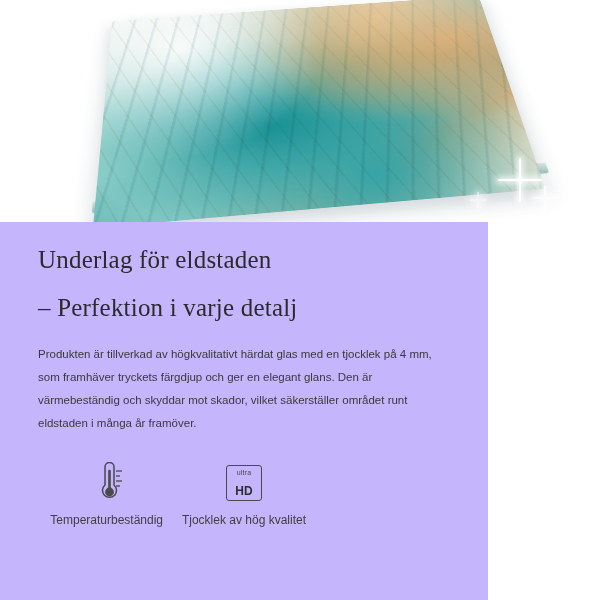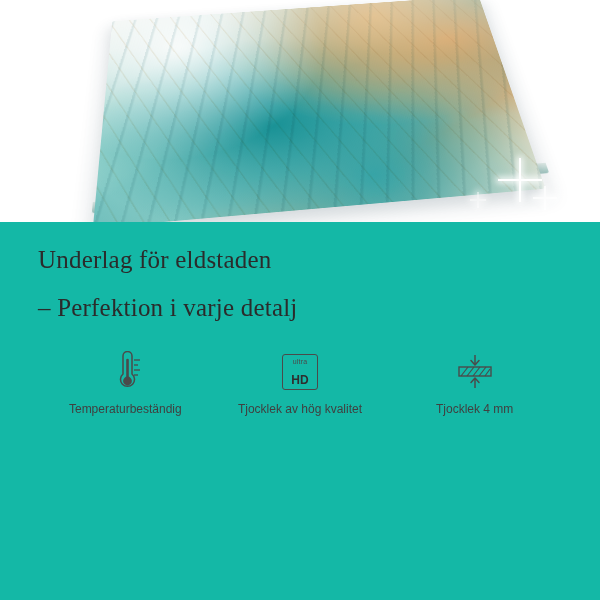--- a/index.html
+++ b/index.html
@@ -8,23 +8,23 @@
   }
   body {
     width: 600px;
     height: 600px;
     background: #ffffff;
     font-family: "Liberation Sans", sans-serif;
     overflow: hidden;
   }
   .page {
     position: relative;
-    width: 600px;
+    width: 488px;
     height: 600px;
-    background: #14b8a6;
+    background: #c4b5fd;
   }
 
   
   .hero {
     position: relative;
     width: 600px;
     height: 222px;
     overflow: hidden;
     background: #ffffff;
   }
@@ -192,20 +192,21 @@
     <span class="sparkle s3"></span>
   </div>
 
   <div class="content">
 
     <h1 class="headline">
       <span>Underlag för eldstaden</span>
       <span class="line2">– Perfektion i varje detalj</span>
     </h1>
 
+    <p class="intro">Produkten är tillverkad av högkvalitativt härdat glas med en tjocklek på 4 mm, som framhäver tryckets färgdjup och ger en elegant glans. Den är värmebeständig och skyddar mot skador, vilket säkerställer området runt eldstaden i många år framöver.</p>
 
     <div class="features">
 
       <div class="feature">
         <div class="icon-box">
           <svg width="40" height="42" viewBox="0 0 40 42">
             <path d="M18 5 a4.5 4.5 0 0 1 9 0 v18 a7 7 0 1 1 -9 0 z" fill="none" stroke="#4a4a4a" stroke-width="1.5"></path>
             <line x1="22.5" y1="9" x2="22.5" y2="26" stroke="#4a4a4a" stroke-width="2.6" stroke-linecap="round"></line>
             <circle cx="22.5" cy="30" r="4.4" fill="#4a4a4a"></circle>
             <line x1="29" y1="9" x2="35" y2="9" stroke="#4a4a4a" stroke-width="1.3"></line>
@@ -223,33 +224,16 @@
             <span class="t1">ultra</span>
             <span class="t2">HD</span>
           </div>
         </div>
         <div class="caption">Tjocklek av hög kvalitet</div>
       </div>
 
 
 
 
-      <div class="feature">
-        <div class="icon-box">
-          <svg width="42" height="40" viewBox="0 0 42 40">
-            <line x1="21" y1="3" x2="21" y2="12" stroke="#4a4a4a" stroke-width="1.5"></line>
-            <polyline points="17,8.5 21,13 25,8.5" fill="none" stroke="#4a4a4a" stroke-width="1.5" stroke-linecap="round" stroke-linejoin="round"></polyline>
-            <rect x="5" y="15" width="32" height="9" fill="none" stroke="#4a4a4a" stroke-width="1.4"></rect>
-            <line x1="7" y1="24" x2="14" y2="15" stroke="#4a4a4a" stroke-width="1.1"></line>
-            <line x1="13" y1="24" x2="20" y2="15" stroke="#4a4a4a" stroke-width="1.1"></line>
-            <line x1="19" y1="24" x2="26" y2="15" stroke="#4a4a4a" stroke-width="1.1"></line>
-            <line x1="25" y1="24" x2="32" y2="15" stroke="#4a4a4a" stroke-width="1.1"></line>
-            <line x1="31" y1="24" x2="36" y2="17" stroke="#4a4a4a" stroke-width="1.1"></line>
-            <line x1="21" y1="36" x2="21" y2="27" stroke="#4a4a4a" stroke-width="1.5"></line>
-            <polyline points="17,30.5 21,26 25,30.5" fill="none" stroke="#4a4a4a" stroke-width="1.5" stroke-linecap="round" stroke-linejoin="round"></polyline>
-          </svg>
-        </div>
-        <div class="caption">Tjocklek 4 mm</div>
-      </div>
 
     </div>
   </div>
 </div>
 
 </body></html>

